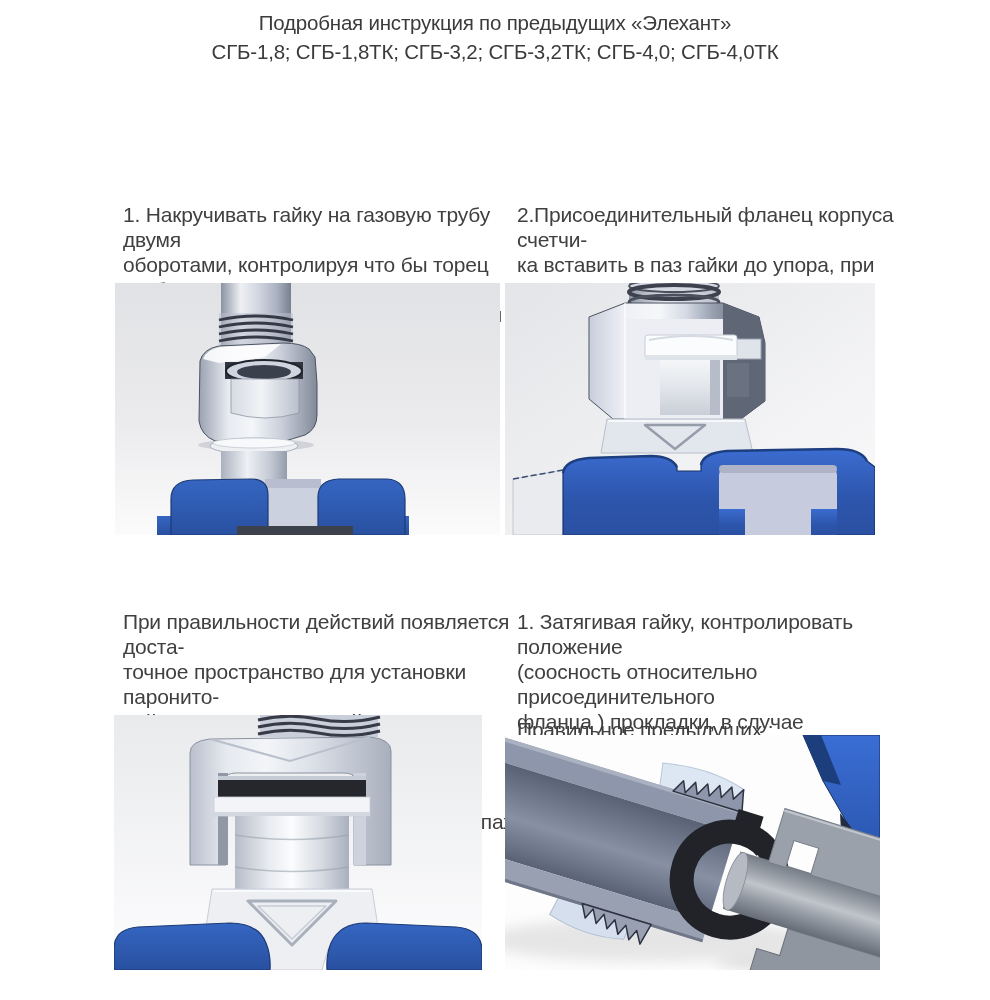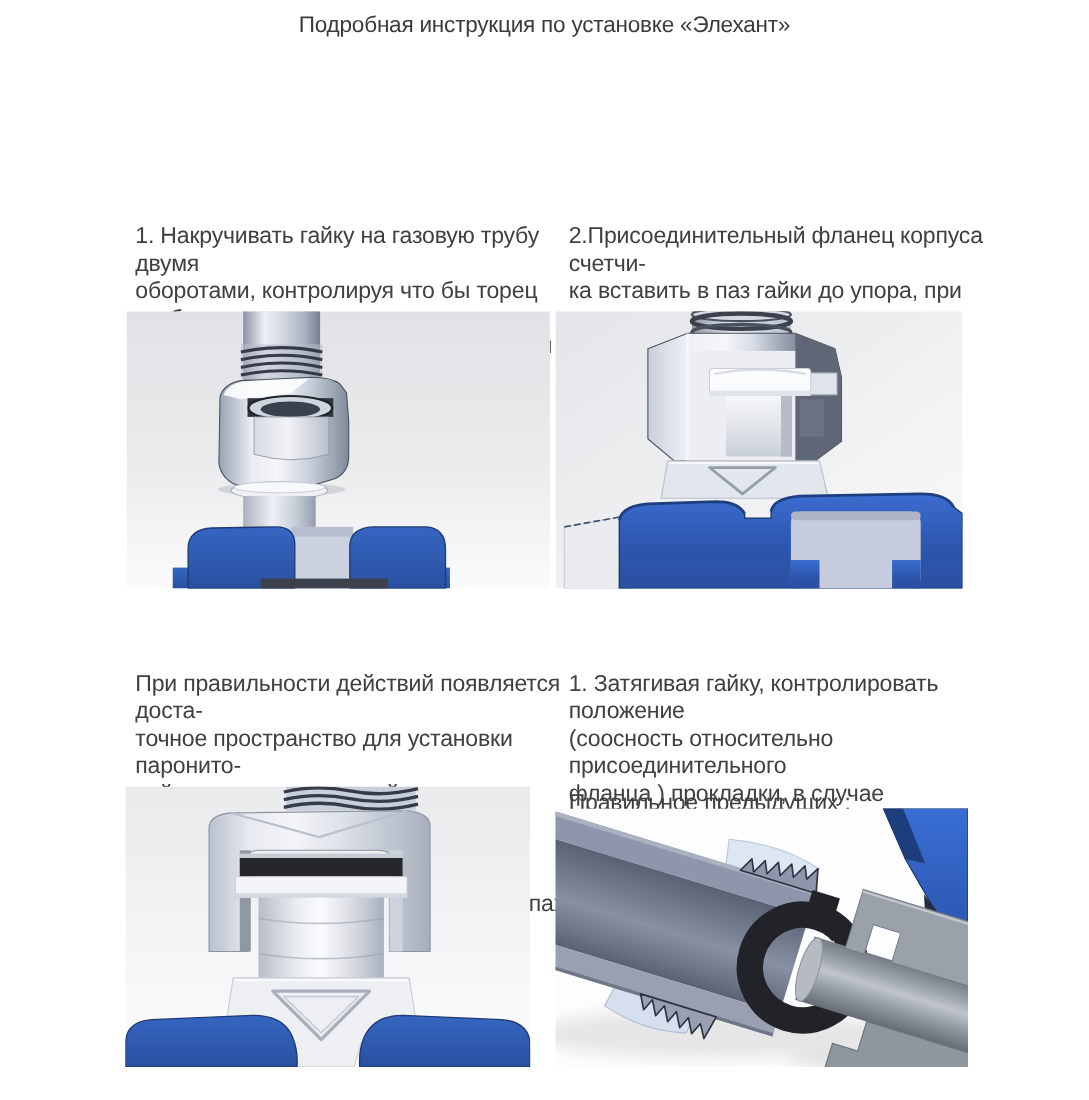--- a/index.html
+++ b/index.html
@@ -27,21 +27,22 @@
   .fig3{left:114px;top:715px;width:368px;height:255px;}
   .fig4{left:505px;top:735px;width:375px;height:235px;}
   figure svg{display:block;width:100%;height:100%;}
 </style>
 </head>
 <body>
 
 <div>
 
   <header class="page-title">
-    <div>Подробная инструкция по установке «Элехант»</div>
+    <div>Подробная инструкция по предыдущих «Элехант»</div>
+    <div>СГБ-1,8; СГБ-1,8ТК; СГБ-3,2; СГБ-3,2ТК; СГБ-4,0; СГБ-4,0ТК</div>
   </header>
 
   <p class="txt txt-step1">1. Накручивать гайку на газовую трубу двумя
 оборотами, контролируя что бы торец трубы не
 выступал в пазе байонетной гайки. При этом
 паз гайки должен быть обращен к монтажнику.</p>
   <p class="txt txt-step2">2.Присоединительный фланец корпуса счетчи-
 ка вставить в паз гайки до упора, при этом он
 должен сесть в специальное центрирующее
 углубление.</p>

